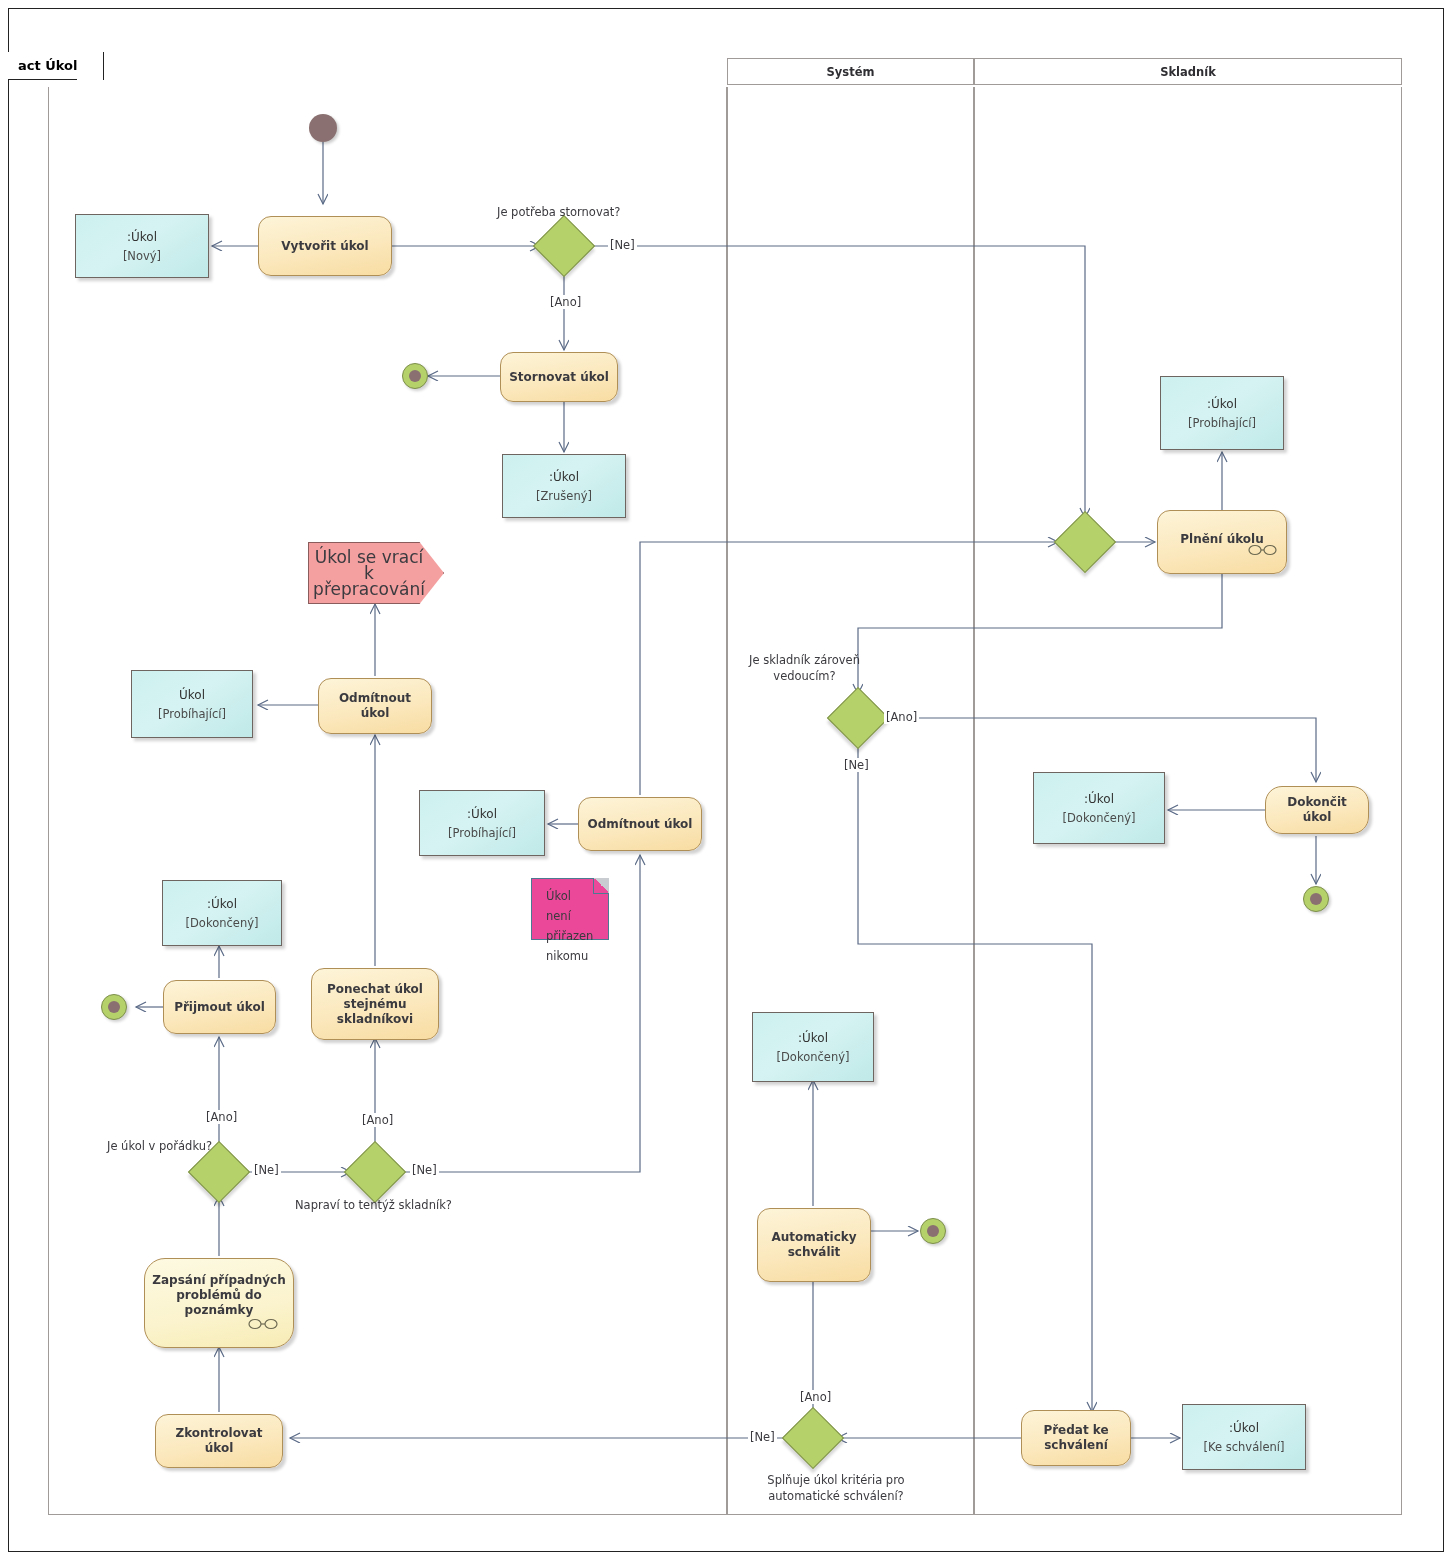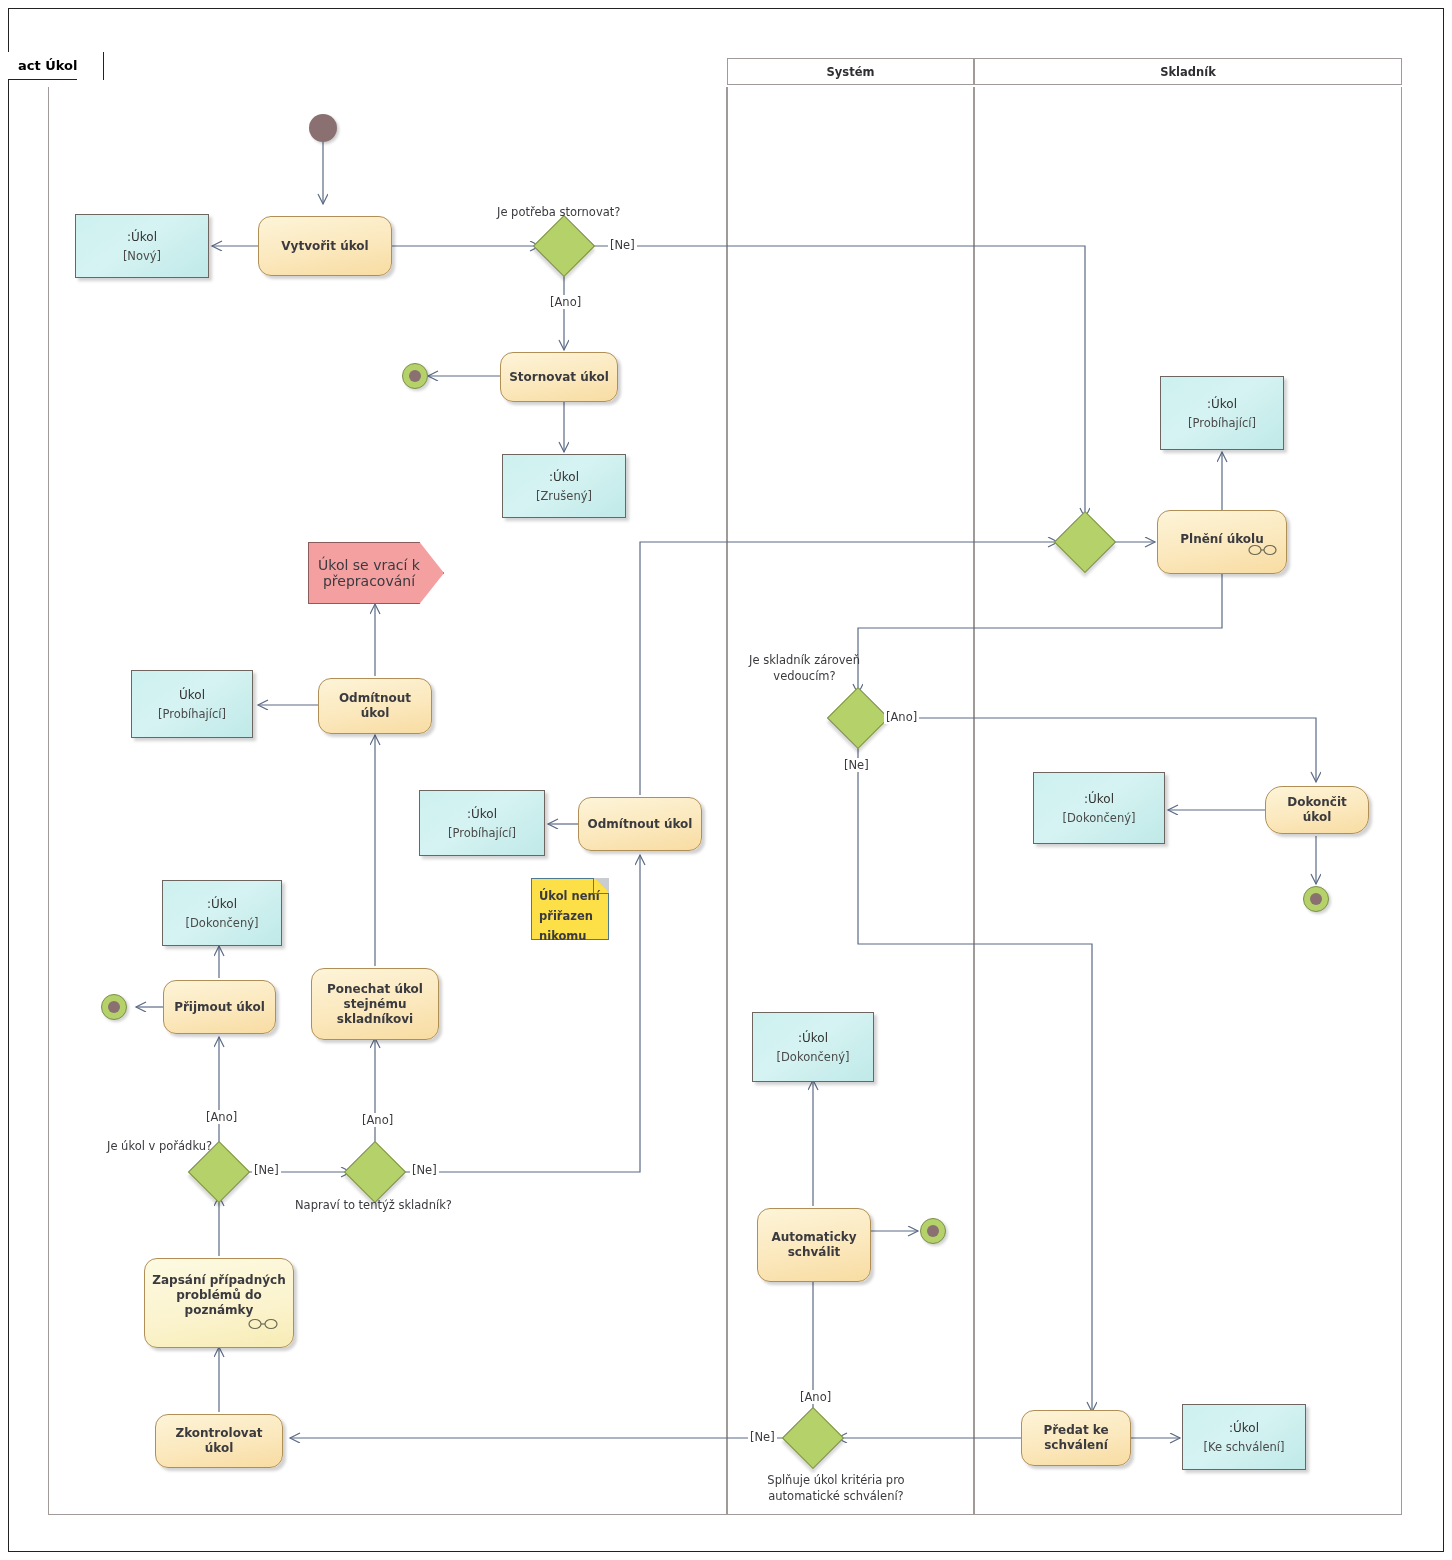--- a/index.html
+++ b/index.html
@@ -24,43 +24,43 @@
   .lane-body{position:absolute;top:29px;height:1428px;border:1px solid #a09a98;border-top:none;background:transparent;box-sizing:border-box;}
 
   
   .node{position:absolute;box-sizing:border-box;}
 
   .action{border:1px solid #b08f56;border-radius:13px;
       background:linear-gradient(170deg,#fdf4d8 0%,#fbe8bd 55%,#f8dca2 100%);
       box-shadow:3px 3px 3px rgba(0,0,0,0.18);
       display:flex;align-items:center;justify-content:center;text-align:center;}
   .action .lbl{font-size:12px;font-weight:bold;color:#3a3a3f;line-height:15px;padding:0 6px;}
-  .action.pale{background:linear-gradient(170deg,#fdfae2 0%,#fbf3cd 60%,#f7ecb5 100%);}
+  .action.pale{background:linear-gradient(170deg,#fdfae2 0%,#fbf3cd 60%,#f7ecb5 100%);border-radius:21px;}
 
   .objnode{border:1px solid #6f6560;
       background:linear-gradient(145deg,#cdf1f0 0%,#d5f3f2 45%,#bfe9e8 100%);
       box-shadow:3px 3px 3px rgba(0,0,0,0.18);
       display:flex;flex-direction:column;align-items:center;justify-content:center;}
   .objnode .on-name{font-size:12px;font-weight:normal;color:#333;line-height:16px;}
   .objnode .on-state{font-size:11.5px;color:#4a4a4a;line-height:16px;margin-top:3px;}
 
   .decision{width:44px;height:44px;background:#b5d16a;border:1px solid #7d8f4b;
       transform:rotate(45deg);box-shadow:3px 3px 3px rgba(0,0,0,0.16);}
 
   .start-node{width:28px;height:28px;border-radius:50%;background:#8a7070;box-shadow:2px 2px 3px rgba(0,0,0,.2);}
   .end-node{width:26px;height:26px;border-radius:50%;background:#b5d16a;border:1px solid #7d8f4b;
       box-shadow:2px 2px 3px rgba(0,0,0,.18);display:flex;align-items:center;justify-content:center;}
   .end-node .inner{width:12px;height:12px;border-radius:50%;background:#8a7070;}
 
   .signal{background:#f4a0a0;border:1px solid #8a5c5c;box-shadow:3px 3px 3px rgba(0,0,0,.18);
       display:flex;align-items:center;justify-content:center;text-align:center;
       clip-path:polygon(0 0,82% 0,100% 50%,82% 100%,0 100%);}
-  .signal .lbl{font-size:14px;color:#3a3a3f;line-height:16px;padding:0 20px 0 6px;}
-
-  .note{background:#fde047;border:1px solid #4c7a93;box-sizing:border-box;padding:6px 7px;font-weight:bold;}
+  .signal .lbl{font-size:17px;color:#3a3a3f;line-height:16px;padding:0 20px 0 6px;}
+
+  .note{background:#ec4899;border:1px solid #4c7a93;box-sizing:border-box;padding:6px 14px;}
   .note .lbl{font-size:11.5px;color:#3a3a3f;line-height:17px;white-space:pre-line;}
   .note .fold{position:absolute;right:-1px;top:-1px;width:15px;height:15px;
       background:linear-gradient(225deg,#c9ccd1 0 50%,transparent 50%);border-left:1px solid #4c7a93;border-bottom:1px solid #4c7a93;}
 
   
   .elabel{position:absolute;font-size:11.5px;color:#3a3a3f;white-space:nowrap;background:#fff;padding:0 2px;}
   .qlabel{position:absolute;font-size:11.5px;color:#3a3a3f;text-align:center;line-height:16px;}
 
   svg.wires{position:absolute;left:0;top:0;width:1452px;height:1560px;pointer-events:none;}
   .sub-icon{position:absolute;}

